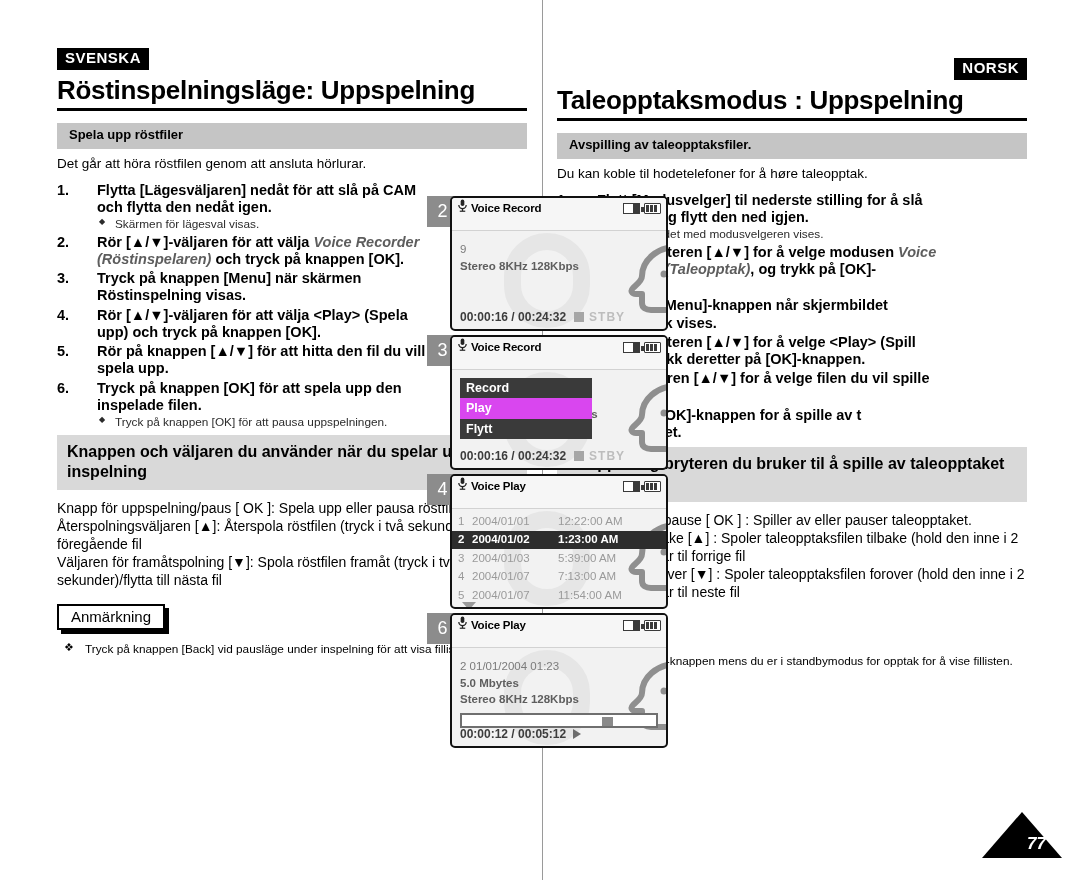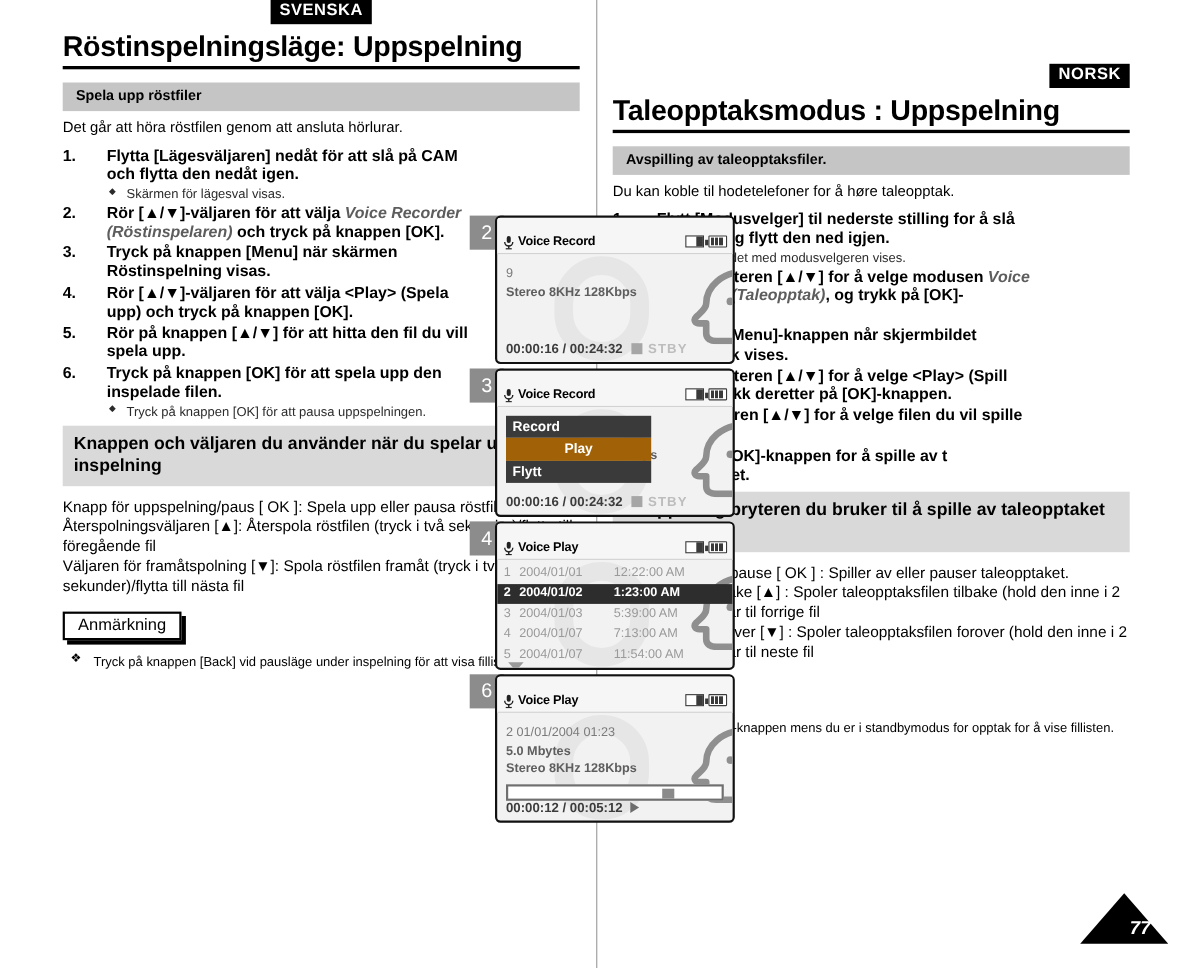--- a/index.html
+++ b/index.html
@@ -138,21 +138,21 @@
     width: 218px;
     border: 2px solid #111; border-radius: 5px;
     background: #f2f2f2;
     overflow: hidden;
     z-index: 2;
   }
   .lcd-topbar {
     position: relative; height: 20px;
     background: #f6f6f6;
     border-bottom: 1px solid #d2d2d2;
-    display: flex; align-items: flex-start;
+    display: flex; align-items: flex-end;
     padding: 16px 5px;
     z-index: 3;
   }
   .mic-icon { font-size: 12px; margin-right: 3px; line-height: 1; }
   .lcd-title { font-size: 11.5px; font-weight: bold; letter-spacing: -0.2px; }
   .topbar-right { margin-left: auto; display: flex; align-items: center; gap: 4px; }
   .card-icon {
     width: 17px; height: 11px; border: 1.5px solid #3a3a3a; background: #fff;
     position: relative;
   }
@@ -207,21 +207,21 @@
     border-top: 5px solid transparent; border-bottom: 5px solid transparent;
     border-left: 8px solid #6d6d6d;
   }
 
   
   .menu { position: absolute; left: 8px; top: 8px; width: 132px; z-index: 4; }
   .menu-item {
     font-size: 12.5px; font-weight: bold; padding: 2px 6px; line-height: 1.3;
   }
   .menu-item.dark { background: #3a3a3a; color: #fff; }
-  .menu-item.sel  { background: #a16207; color: #fff; text-align: center; }
+  .menu-item.sel  { background: #d946ef; color: #fff; }
 
   
   .filelist { position: relative; z-index: 3; padding: 3px 0 0 0; }
   .file-row {
     display: flex; font-size: 11.5px; color: #9a9a9a;
     padding: 1.5px 6px; line-height: 1.35;
   }
   .file-row.sel { background: #2d2d2d; color: #fff; font-weight: bold; }
   .file-idx { width: 14px; }
   .file-date { width: 86px; }
@@ -243,21 +243,21 @@
   }
 </style>
 </head>
 <body>
 
 <div class="page">
 
   <div class="center-divider"></div>
 
   <div class="col col-sv">
-    <div style="text-align:center;">
+    <div style="padding-top:48px;">
       <span class="lang-tag">SVENSKA</span>
     </div>
     <div class="chapter-title">Röstinspelningsläge: Uppspelning</div>
     <div class="rule"></div>
     <div class="section-bar">Spela upp röstfiler</div>
     <div class="lead">Det går att höra röstfilen genom att ansluta hörlurar.</div>
 
     <ol class="steps" id="sv-steps">
         <li>
           <span class="step-num">1.</span>

